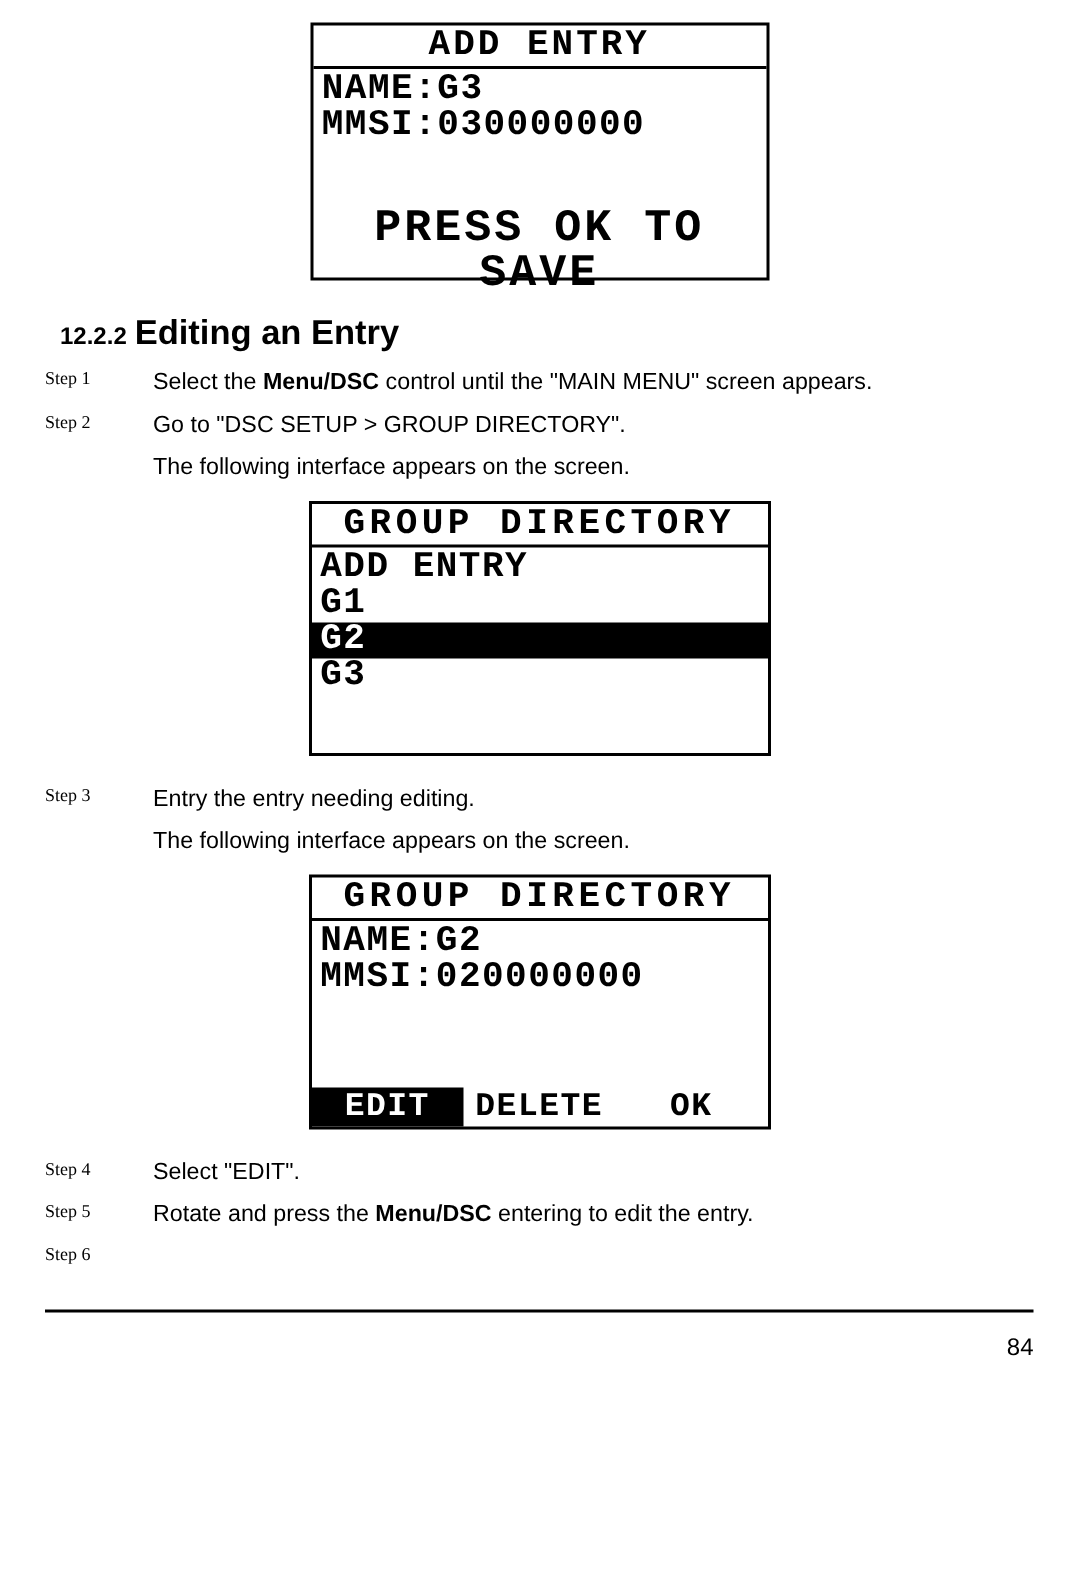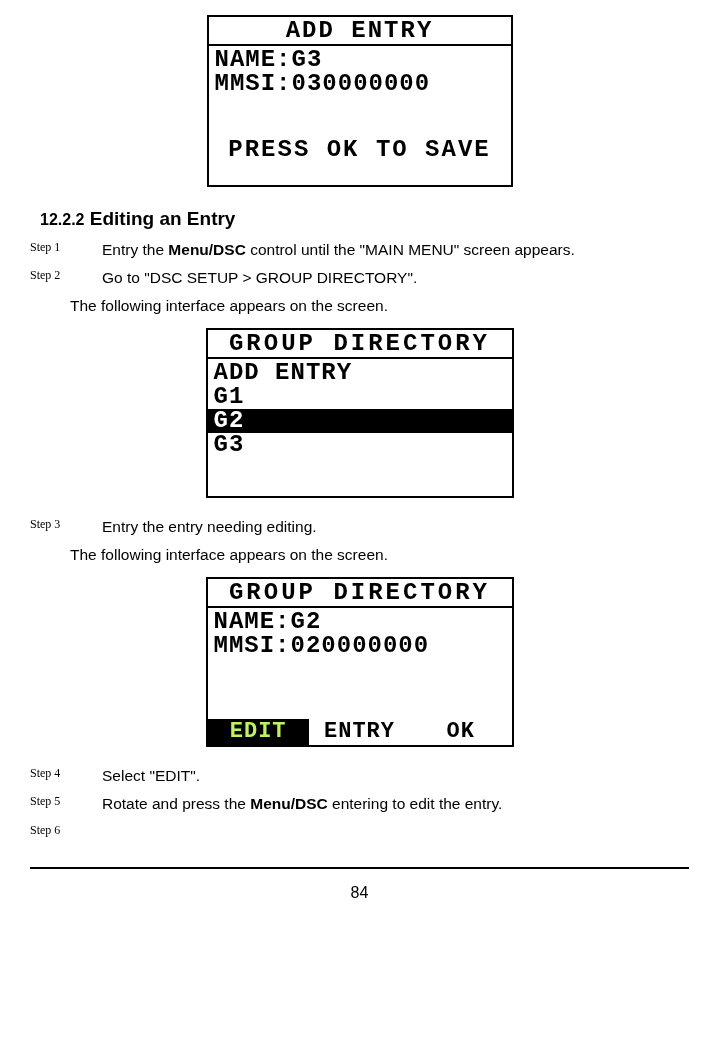--- a/index.html
+++ b/index.html
@@ -38,21 +38,21 @@
       border-bottom: 2px solid #000;
       margin: 1px 0 2px 0;
     }
     .lcd-row {
       font-size: 24px;
       padding: 0 6px 0 6px;
       white-space: pre;
     }
     .lcd-footer {
       text-align: center;
-      font-size: 24px;
+      font-size: 30px;
       padding: 2px 0 2px 0;
       letter-spacing: 2px;
     }
     .lcd-spacer {
       height: 40px;
     }
     .lcd-1 { width: 306px; height: 172px; position: relative;}
     .lcd-2 { width: 308px; height: 170px; position: relative; margin-top: 10px;}
     .lcd-3 { width: 308px; height: 170px; position: relative; margin-top: 10px;}
     .lcd-row.selected {
@@ -70,32 +70,32 @@
       font-size: 22px;
       letter-spacing: 1px;
     }
     .lcd-tab {
       flex: 1;
       text-align: center;
       padding: 2px 0;
     }
     .lcd-tab.inv {
       background: #000;
-      color: #bef264;
+      color: #ffffff;
     }
     .section-heading {
       font-size: 19px;
       font-weight: bold;
       margin: 8px 0 6px 10px;
     }
     .section-num {
       font-size: 16px;
     }
     .section-title {
-      font-size: 19px;
+      font-size: 23px;
     }
     .steps {
       margin-left: 0;
     }
     .step-row {
       display: flex;
       align-items: flex-start;
       margin-bottom: 6px;
     }
     .step-label {
@@ -103,27 +103,27 @@
       flex-shrink: 0;
       font-family: "Times New Roman", serif;
       font-size: 12px;
     }
     .step-body {
       flex: 1;
       font-family: Arial, Helvetica, sans-serif;
     }
     .step-body .bold { font-weight: bold; }
     .follow-text {
-      margin-left: 40px;
+      margin-left: 72px;
       margin-bottom: 6px;
     }
     .page-footer {
       border-top: 2px solid #000;
       margin-top: 28px;
-      text-align: center;
+      text-align: right;
       font-size: 16px;
       padding-top: 12px;
     }
     .lcd-kv { display: flex; padding: 0 6px;}
     .lcd-kv .k { font-size: 24px; }
     .lcd-kv .v { font-size: 24px; }
   </style>
 </head>
 <body>
 
@@ -147,21 +147,21 @@
   <div class="section-heading">
     <span class="section-num">12.2.2</span>
     <span> </span>
     <span class="section-title">Editing an Entry</span>
   </div>
 
   <div class="steps">
     <div class="step-row">
       <div class="step-label">Step 1</div>
       <div class="step-body">
-        <span>Entry the </span><span class="bold">Menu/DSC</span><span> control until the "MAIN MENU" screen appears.</span>
+        <span>Select the </span><span class="bold">Menu/DSC</span><span> control until the "MAIN MENU" screen appears.</span>
       </div>
     </div>
     <div class="step-row">
       <div class="step-label">Step 2</div>
       <div class="step-body">Go to "DSC SETUP &gt; GROUP DIRECTORY".</div>
     </div>
     <div class="follow-text">The following interface appears on the screen.</div>
   </div>
 
   <div class="lcd-screen lcd-2">
@@ -187,21 +187,21 @@
     <div class="lcd-kv">
       <span class="k">NAME:</span>
       <span class="v">G2</span>
     </div>
     <div class="lcd-kv">
       <span class="k">MMSI:</span>
       <span class="v">020000000</span>
     </div>
     <div class="lcd-bottom-tabs">
       <div class="lcd-tab inv">EDIT</div>
-      <div class="lcd-tab">ENTRY</div>
+      <div class="lcd-tab">DELETE</div>
       <div class="lcd-tab">OK</div>
     </div>
   </div>
 
   <div class="steps">
     <div class="step-row">
       <div class="step-label">Step 4</div>
       <div class="step-body">Select "EDIT".</div>
     </div>
     <div class="step-row">

